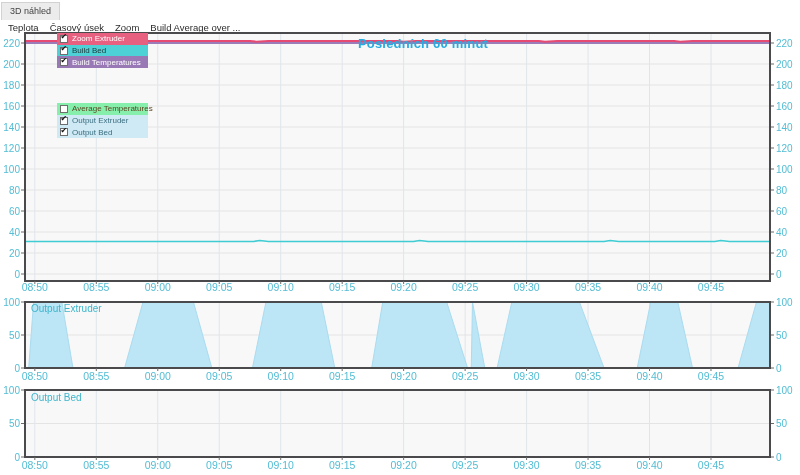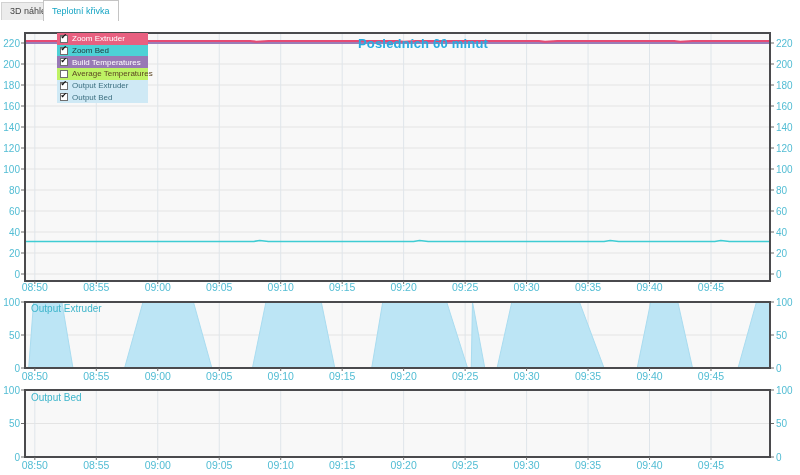--- a/index.html
+++ b/index.html
@@ -55,23 +55,28 @@
   }
   .legend-label{white-space:nowrap;}
 </style>
 </head>
 <body>
 
 <div id="app">
 
   <div class="tabbar">
     <div class="tab" style="left:1px;">3D náhled</div>
-    <div class="tab active" style="left:43px;">Teplotní křivka</div>
   </div>
 
+  <div class="menubar">
+    <span class="menu-item">Teplota</span>
+    <span class="menu-item">Časový úsek</span>
+    <span class="menu-item">Zoom</span>
+    <span class="menu-item">Build Average over ...</span>
+  </div>
 
   <svg id="svg-temp" class="chart" width="800" height="268">
       <rect x="25" y="7" width="745" height="248" fill="#f8f8f8"></rect>
       <line x1="25" y1="248" x2="770" y2="248" stroke="#e4e4e4" stroke-width="1"></line>
       <line x1="25" y1="227" x2="770" y2="227" stroke="#e4e4e4" stroke-width="1"></line>
       <line x1="25" y1="206" x2="770" y2="206" stroke="#e4e4e4" stroke-width="1"></line>
       <line x1="25" y1="185" x2="770" y2="185" stroke="#e4e4e4" stroke-width="1"></line>
       <line x1="25" y1="164" x2="770" y2="164" stroke="#e4e4e4" stroke-width="1"></line>
       <line x1="25" y1="143" x2="770" y2="143" stroke="#e4e4e4" stroke-width="1"></line>
       <line x1="25" y1="122" x2="770" y2="122" stroke="#e4e4e4" stroke-width="1"></line>
@@ -286,29 +291,29 @@
     <div class="legend-row" style="background: rgb(232, 96, 128); color: rgb(255, 255, 255);">
       <span class="legend-check">
           <span>✔</span>
         </span>
       <span class="legend-label">Zoom Extruder</span>
     </div>
     <div class="legend-row" style="background: rgb(77, 209, 214); color: rgb(32, 59, 61);">
       <span class="legend-check">
           <span>✔</span>
         </span>
-      <span class="legend-label">Zoom Bed</span>
+      <span class="legend-label">Build Bed</span>
     </div>
     <div class="legend-row" style="background: rgb(152, 121, 181); color: rgb(255, 255, 255);">
       <span class="legend-check">
           <span>✔</span>
         </span>
       <span class="legend-label">Build Temperatures</span>
     </div>
-    <div class="legend-row" style="background: #bef264; color: rgb(92, 70, 34);">
+    <div class="legend-row" style="background: #86efac; color: rgb(92, 70, 34); margin-top: 35px;">
       <span class="legend-check">
           <span></span>
         </span>
       <span class="legend-label">Average Temperatures</span>
     </div>
     <div class="legend-row" style="background: rgb(207, 233, 245); color: rgb(60, 111, 128);">
       <span class="legend-check">
           <span>✔</span>
         </span>
       <span class="legend-label">Output Extruder</span>

